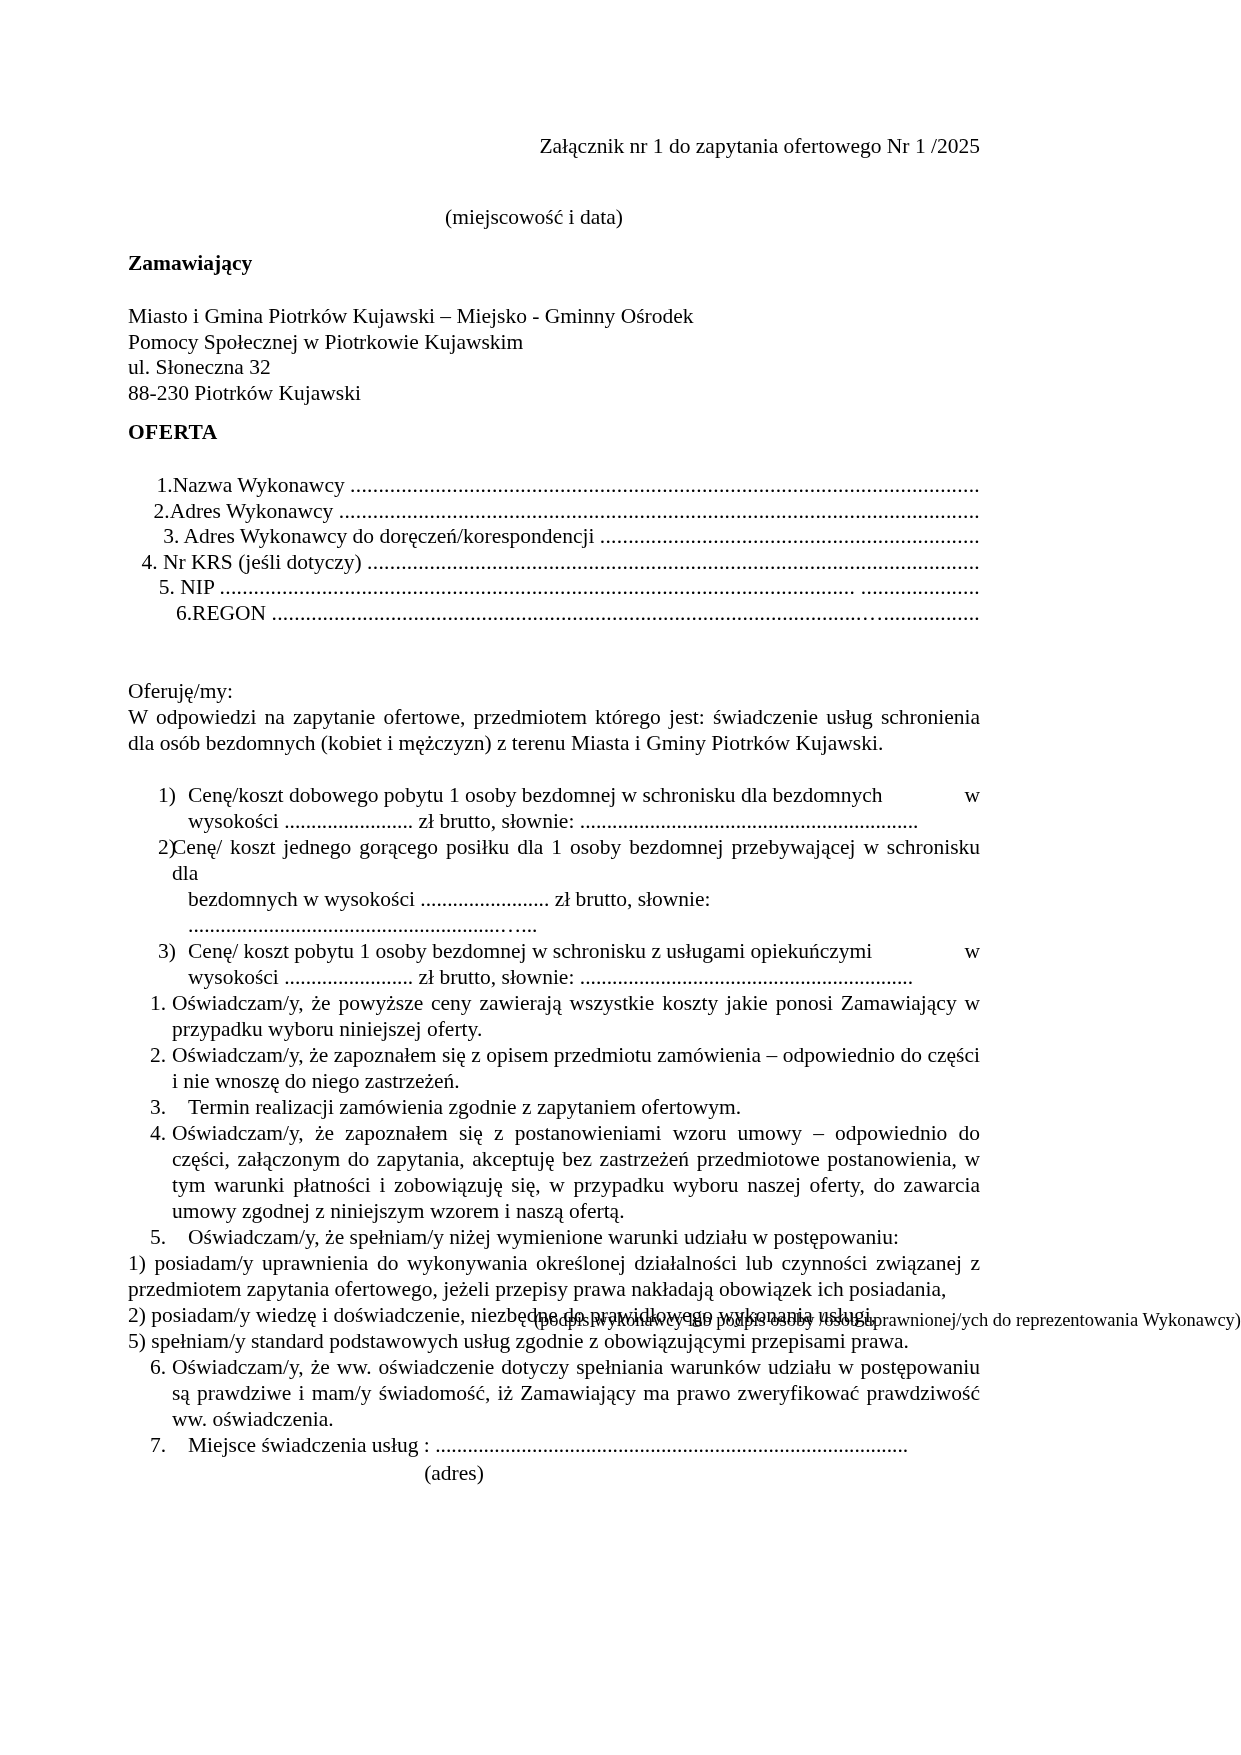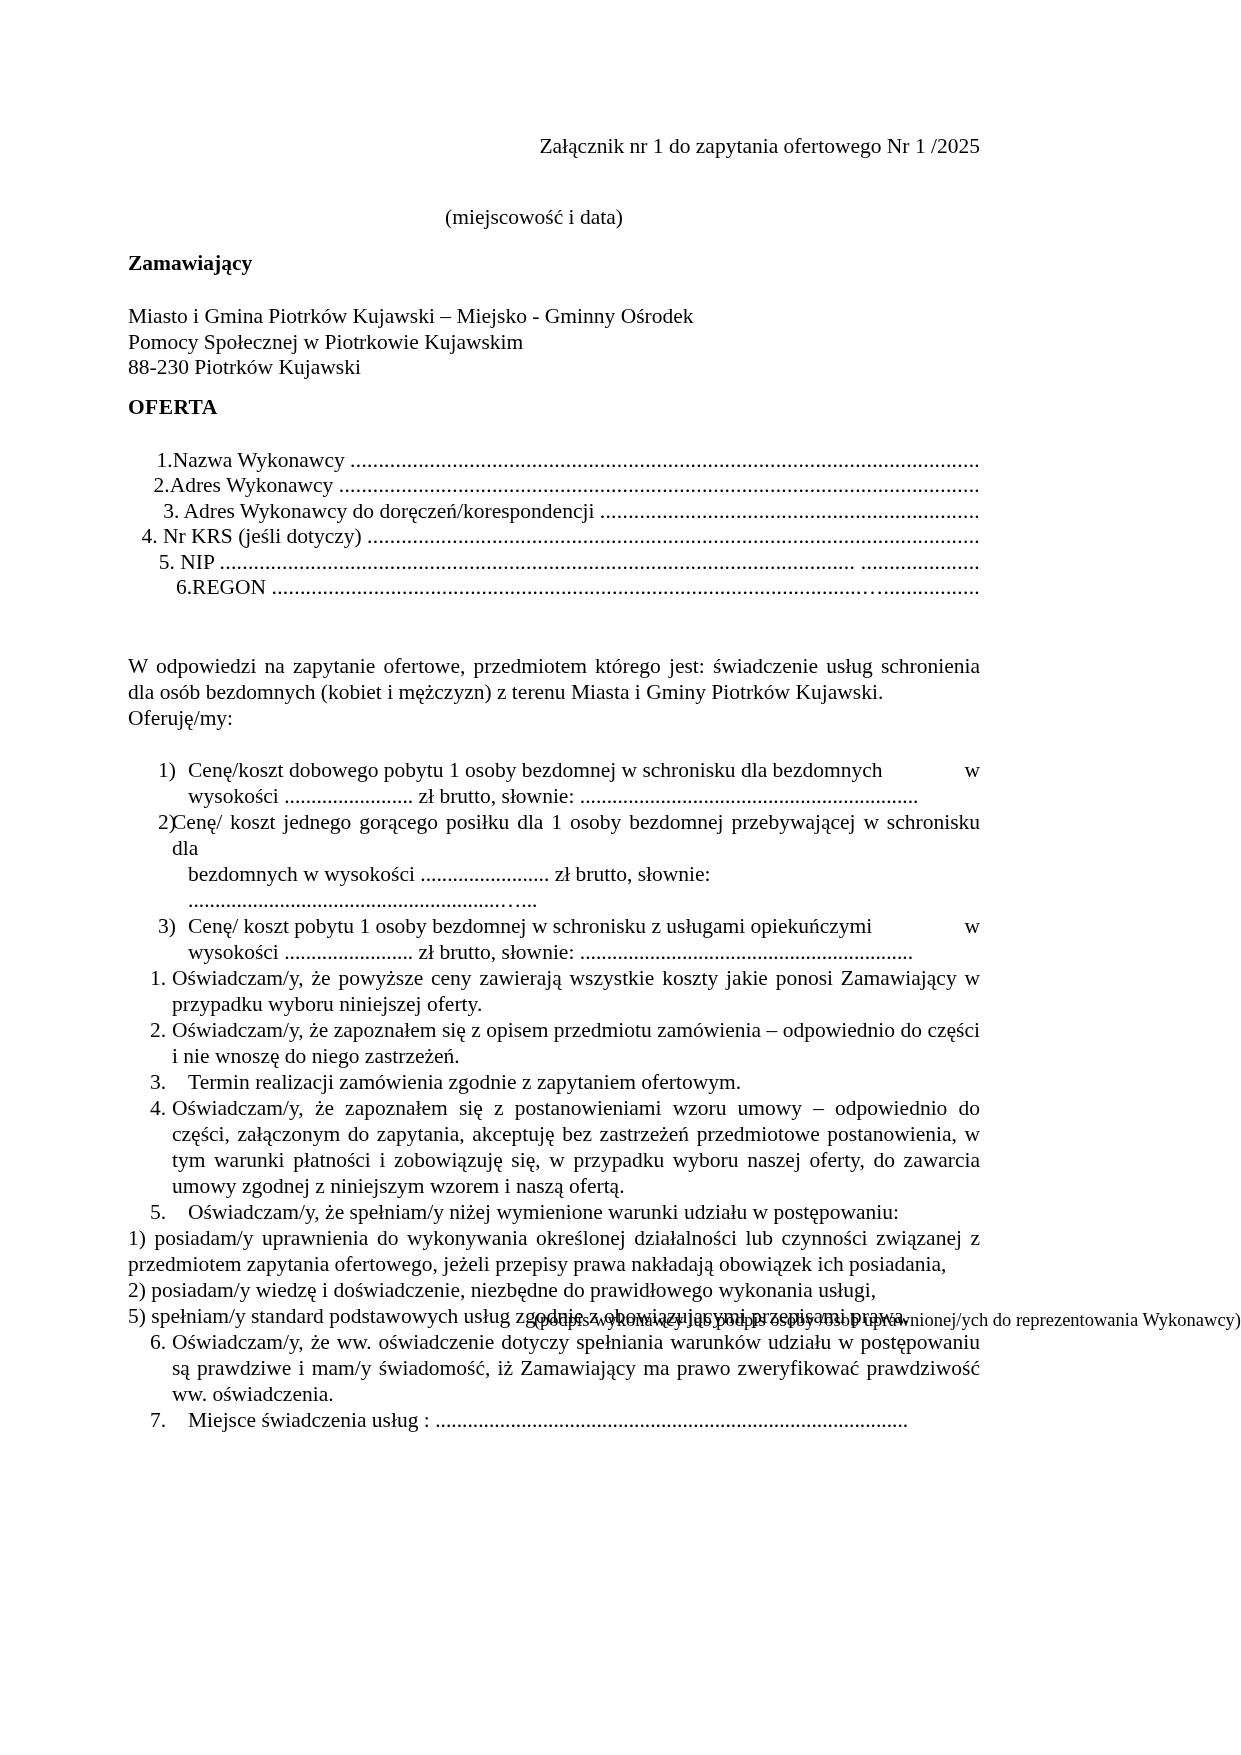--- a/index.html
+++ b/index.html
@@ -138,37 +138,38 @@
 
     <div class="doc-header">Załącznik nr 1 do zapytania  ofertowego  Nr 1 /2025</div>
 
     <div class="place-date">(miejscowość i data)</div>
 
     <div class="zamawiajacy">Zamawiający</div>
 
     <div class="addr-block">
       <div class="ln">Miasto i Gmina Piotrków Kujawski – Miejsko - Gminny Ośrodek</div>
       <div class="ln">Pomocy Społecznej w Piotrkowie Kujawskim</div>
+      <div class="ln">ul. Słoneczna 32</div>
       <div class="ln">88-230 Piotrków Kujawski</div>
     </div>
 
     <div class="oferta-title">OFERTA</div>
 
     <div class="fields">
       <div class="field-line"><span>1.Nazwa Wykonawcy </span><span class="dots">...............................................................................................................</span></div>
       <div class="field-line"><span>2.Adres Wykonawcy </span><span class="dots">.................................................................................................................</span></div>
       <div class="field-line"><span>3. Adres Wykonawcy do doręczeń/korespondencji </span><span class="dots">...................................................................</span></div>
       <div class="field-line"><span>4. Nr KRS (jeśli dotyczy) </span><span class="dots">............................................................................................................</span></div>
       <div class="field-line"><span>5. NIP </span><span class="dots">................................................................................................................ .....................</span></div>
       <div class="field-line"><span>6.REGON </span><span class="dots">........................................................................................................….................</span></div>
     </div>
 
     <div class="para-block">
+      <div class="para nojust">Oferuję/my:</div>
       <div class="para">W odpowiedzi na zapytanie ofertowe, przedmiotem którego jest: świadczenie usług schronienia  dla osób bezdomnych (kobiet i mężczyzn) z terenu Miasta i  Gminy Piotrków Kujawski.</div>
-      <div class="para nojust">Oferuję/my:</div>
     </div>
 
     <div class="spacer-26"></div>
 
     <div>
 
       <div class="li-row">
         <div class="li-marker">1)</div>
         <div class="li-body left">
           <span>Cenę/koszt dobowego pobytu 1 osoby bezdomnej w schronisku dla bezdomnych</span>
@@ -242,18 +243,19 @@
       <div class="li-row">
         <div class="li-marker num">6.</div>
         <div class="li-body">Oświadczam/y, że ww. oświadczenie dotyczy spełniania warunków udziału w postępowaniu są prawdziwe i mam/y świadomość, iż Zamawiający ma prawo zweryfikować prawdziwość ww. oświadczenia.</div>
       </div>
       <div class="li-row">
         <div class="li-marker num">7.</div>
         <div class="li-body left">Miejsce świadczenia usług : ........................................................................................</div>
       </div>
     </div>
 
+    <div class="adres-caption">(adres)</div>
 
   </div>
 
   <div class="footer-sign">(podpis wykonawcy lub podpis osoby /osob uprawnionej/ych do reprezentowania Wykonawcy)</div>
 
 </div>
 
 </body></html>

